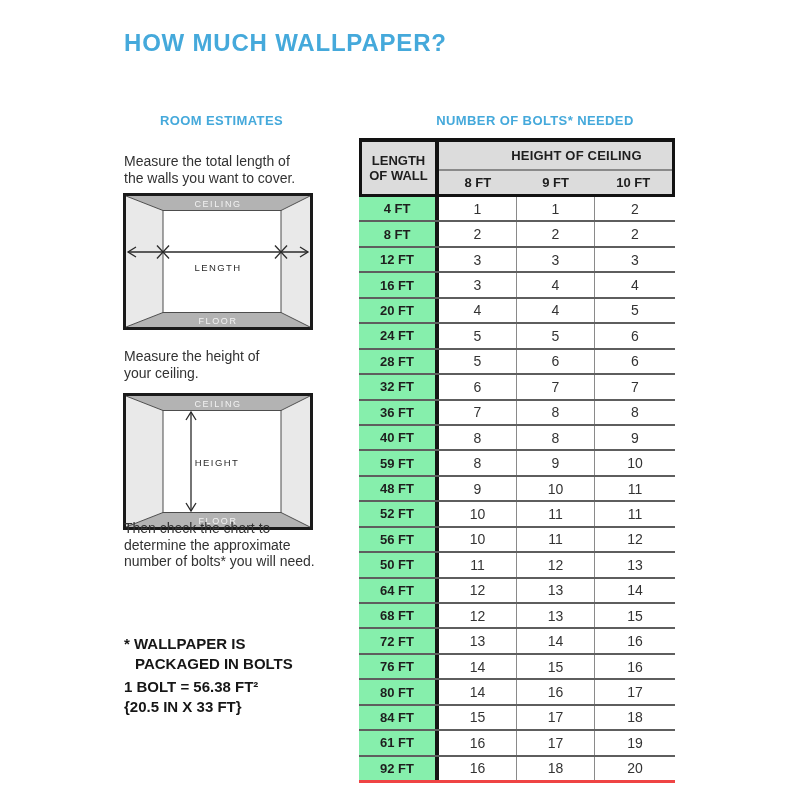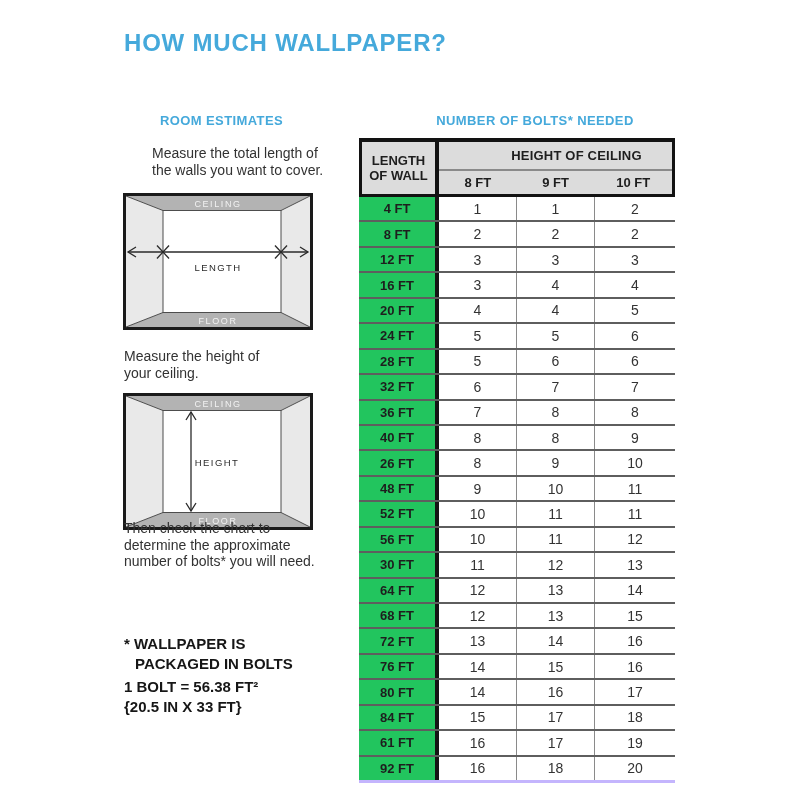--- a/index.html
+++ b/index.html
@@ -34,21 +34,21 @@
   .h-table { left: 359px; top: 113px; width: 316px; text-align: center; }
 
   .body-text {
     position: absolute;
     left: 124px;
     font-size: 14px;
     line-height: 16.5px;
     color: #323232;
     white-space: pre-line;
   }
-  .p-length { top: 145px; margin-left: 28px; }
+  .p-length { top: 153px; }
   .p-height { top: 348px; }
   .p-chart  { top: 520px; }
 
   .footnote {
     position: absolute;
     left: 124px;
     font-size: 15px;
     font-weight: bold;
     line-height: 20px;
     color: #161616;
@@ -103,24 +103,24 @@
     flex: 1;
     display: flex; align-items: center; justify-content: center;
     font-size: 13px; font-weight: bold; color: #1e1e1e;
   }
   .tbody { height: 586px; display: flex; flex-direction: column; }
   .trow {
     flex: 1;
     display: flex;
     border-bottom: 2px solid #5e5e5e;
   }
-  .trow:last-child { border-bottom: 3px solid #c4b5fd; }
+  .trow:last-child { border-bottom: 3px solid #ef4444; }
   .tlabel {
     width: 80px;
-    background: #22c55e;
+    background: #86efac;
     border-right: 4px solid #151515;
     display: flex; align-items: center; justify-content: center;
     font-size: 13px; font-weight: bold; color: #1e1e1e;
   }
   .tval {
     display: flex; align-items: center; justify-content: center;
     font-size: 14px; color: #333333;
   }
   .v0, .v1 { width: 78px; border-right: 1px solid #8a8a8a; }
   .v2 { flex: 1; }
@@ -274,21 +274,21 @@
           <div class="tval v1">8</div>
           <div class="tval v2">8</div>
         </div>
         <div class="trow">
           <div class="tlabel">40 FT</div>
           <div class="tval v0">8</div>
           <div class="tval v1">8</div>
           <div class="tval v2">9</div>
         </div>
         <div class="trow">
-          <div class="tlabel">26 FT</div>
+          <div class="tlabel">59 FT</div>
           <div class="tval v0">8</div>
           <div class="tval v1">9</div>
           <div class="tval v2">10</div>
         </div>
         <div class="trow">
           <div class="tlabel">48 FT</div>
           <div class="tval v0">9</div>
           <div class="tval v1">10</div>
           <div class="tval v2">11</div>
         </div>
@@ -298,21 +298,21 @@
           <div class="tval v1">11</div>
           <div class="tval v2">11</div>
         </div>
         <div class="trow">
           <div class="tlabel">56 FT</div>
           <div class="tval v0">10</div>
           <div class="tval v1">11</div>
           <div class="tval v2">12</div>
         </div>
         <div class="trow">
-          <div class="tlabel">30 FT</div>
+          <div class="tlabel">50 FT</div>
           <div class="tval v0">11</div>
           <div class="tval v1">12</div>
           <div class="tval v2">13</div>
         </div>
         <div class="trow">
           <div class="tlabel">64 FT</div>
           <div class="tval v0">12</div>
           <div class="tval v1">13</div>
           <div class="tval v2">14</div>
         </div>

